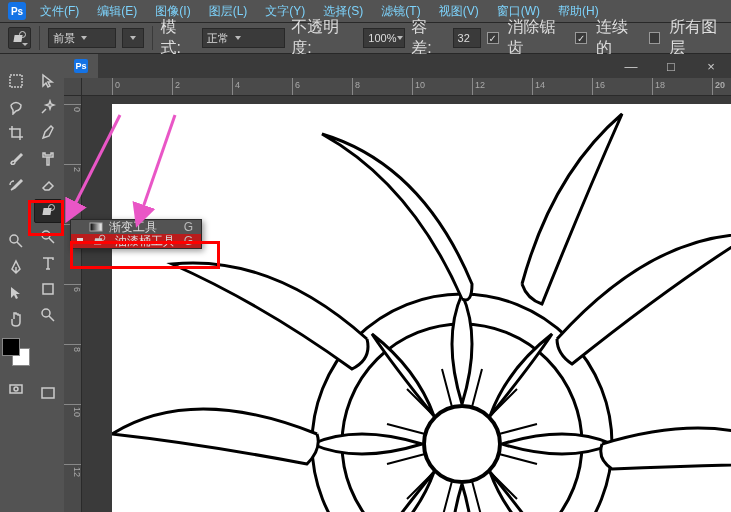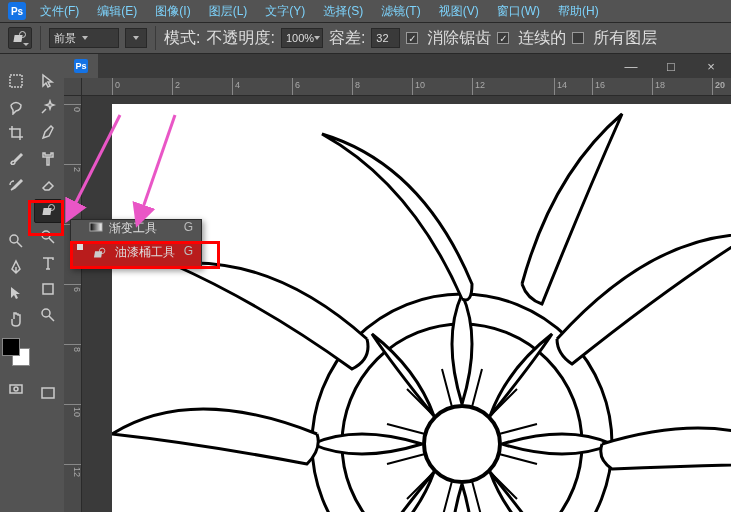--- a/index.html
+++ b/index.html
@@ -37,21 +37,21 @@
 .wctrl{margin-left:auto;display:flex;gap:0}
 .wbtn{width:40px;height:24px;display:flex;align-items:center;justify-content:center;color:#ccc;font-size:13px}
 .ruler-h{position:absolute;left:18px;top:24px;right:0;height:18px;background:#4a4a4a;border-bottom:1px solid #2a2a2a;overflow:hidden}
 .ruler-h .tick{position:absolute;top:0;font-size:9px;color:#aaa;border-left:1px solid #888;height:18px;padding-left:2px;padding-top:2px}
 .ruler-v{position:absolute;left:0;top:42px;width:18px;bottom:0;background:#4a4a4a;border-right:1px solid #2a2a2a;overflow:hidden}
 .ruler-v .tick{position:absolute;left:0;font-size:9px;color:#aaa;border-top:1px solid #888;width:18px;writing-mode:vertical-rl;padding-top:2px;padding-left:6px}
 .ruler-c{position:absolute;left:0;top:24px;width:18px;height:18px;background:#4a4a4a;border-right:1px solid #2a2a2a;border-bottom:1px solid #2a2a2a}
 .canvas{position:absolute;left:18px;top:42px;right:0;bottom:0;background:#3a3a3a;overflow:hidden}
 .paper{position:absolute;left:30px;top:8px;width:700px;height:600px;background:#fff}
 .flyout{position:absolute;left:70px;top:219px;background:#535353;border:1px solid #2a2a2a;z-index:40;box-shadow:2px 2px 6px rgba(0,0,0,.4)}
-.flyout .row{height:24px;display:flex;align-items:flex-start;padding:0 8px 0 6px;gap:6px;font-size:12px;color:#ddd;min-width:130px}
+.flyout .row{height:14px;display:flex;align-items:center;padding:0 8px 0 6px;gap:6px;font-size:12px;color:#ddd;min-width:130px}
 .flyout .row.sel{background:#b91c1c}
 .flyout .dot{width:6px;height:6px;background:#ddd;border-radius:0}
 .flyout .sp{width:6px}
 .flyout .key{margin-left:auto;color:#bbb}
 .arrow-svg{position:absolute;z-index:45;pointer-events:none}
 .flower{width:100%;height:100%}
 </style>
 </head>
 <body>
 
@@ -74,20 +74,24 @@
   <div class="sep"></div>
   <div class="dd" style="width:70px">
       <span>前景</span>
       <span class="arr"></span>
     </div>
   <div class="dd" style="width:22px;padding:0">
       <span class="arr" style="margin:auto"></span>
     </div>
   <div class="sep"></div>
   <span class="lbl">模式:</span>
+  <div class="dd" style="width:86px">
+      <span>正常</span>
+      <span class="arr"></span>
+    </div>
   <span class="lbl">不透明度:</span>
   <div class="numfield">
       <span>100%</span>
       <span class="arr"></span>
     </div>
   <span class="lbl">容差:</span>
   <div class="numfield" style="width:29px">
       <span>32</span>
     </div>
   <span class="chk on"></span>
@@ -236,21 +240,21 @@
   </div>
   <div class="ruler-c"></div>
   <div class="ruler-h" id="rh">
       <div class="tick" style="left: 30px;">0</div>
       <div class="tick" style="left: 90px;">2</div>
       <div class="tick" style="left: 150px;">4</div>
       <div class="tick" style="left: 210px;">6</div>
       <div class="tick" style="left: 270px;">8</div>
       <div class="tick" style="left: 330px;">10</div>
       <div class="tick" style="left: 390px;">12</div>
-      <div class="tick" style="left: 472px;">14</div>
+      <div class="tick" style="left: 450px;">14</div>
       <div class="tick" style="left: 510px;">16</div>
       <div class="tick" style="left: 570px;">18</div>
       <div class="tick" style="left: 630px; font-weight: bold;">20</div>
     </div>
   <div class="ruler-v" id="rv">
       <div class="tick" style="top: 8px;">0</div>
       <div class="tick" style="top: 68px;">2</div>
       <div class="tick" style="top: 128px;">4</div>
       <div class="tick" style="top: 188px;">6</div>
       <div class="tick" style="top: 248px;">8</div>

